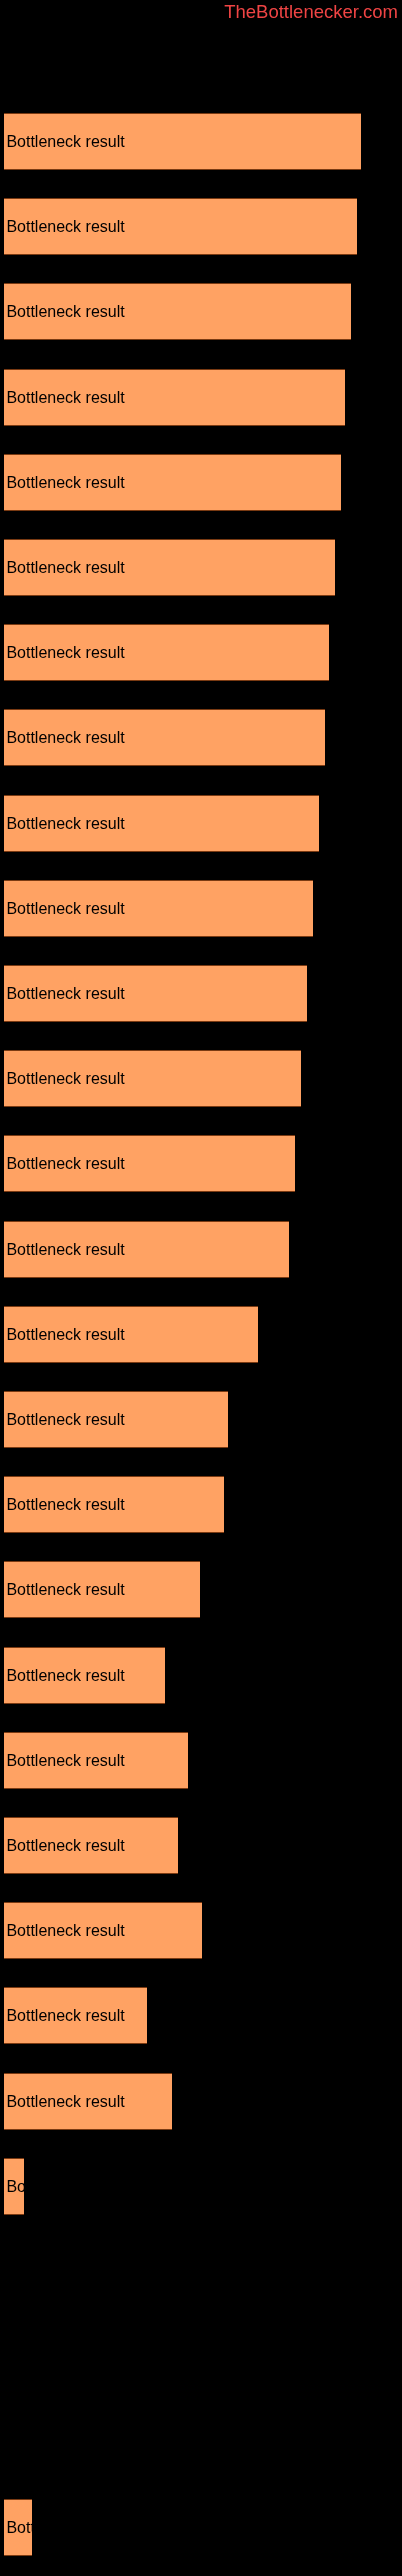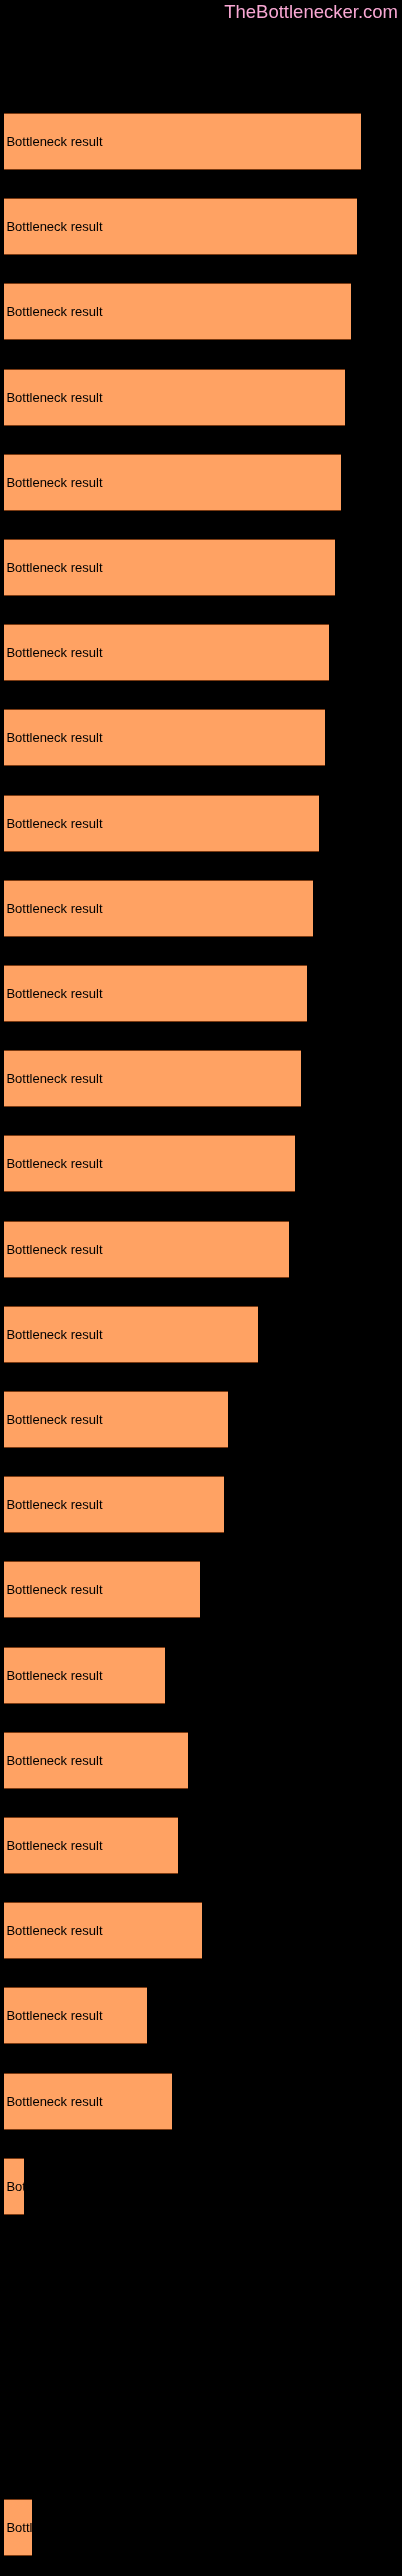--- a/index.html
+++ b/index.html
@@ -13,21 +13,21 @@
     position: relative;
     overflow: hidden;
     font-family: "Liberation Sans", sans-serif;
   }
   #watermark {
     position: absolute;
     top: 0px;
     left: 0px;
     width: 398px;
     text-align: right;
-    color: #f9a8d4;
+    color: #ef4444;
     font-size: 18.5px;
     font-family: "Liberation Sans", sans-serif;
     letter-spacing: 0px;
     line-height: 24px;
     white-space: nowrap;
   }
   #chart {
     position: absolute;
     top: 0;
     left: 0;
@@ -43,21 +43,21 @@
     border-bottom: 0.8px solid #7a3a12;
     overflow: hidden;
     white-space: nowrap;
   }
   .bar-label {
     position: absolute;
     left: 2.4px;
     top: 50%;
     transform: translateY(-50%);
     color: #000000;
-    font-size: 13px;
+    font-size: 16px;
     font-family: "Liberation Sans", sans-serif;
     white-space: nowrap;
     line-height: 12px;
   }
 </style>
 </head>
 <body>
 
 <div id="watermark">TheBottlenecker.com</div>
 

